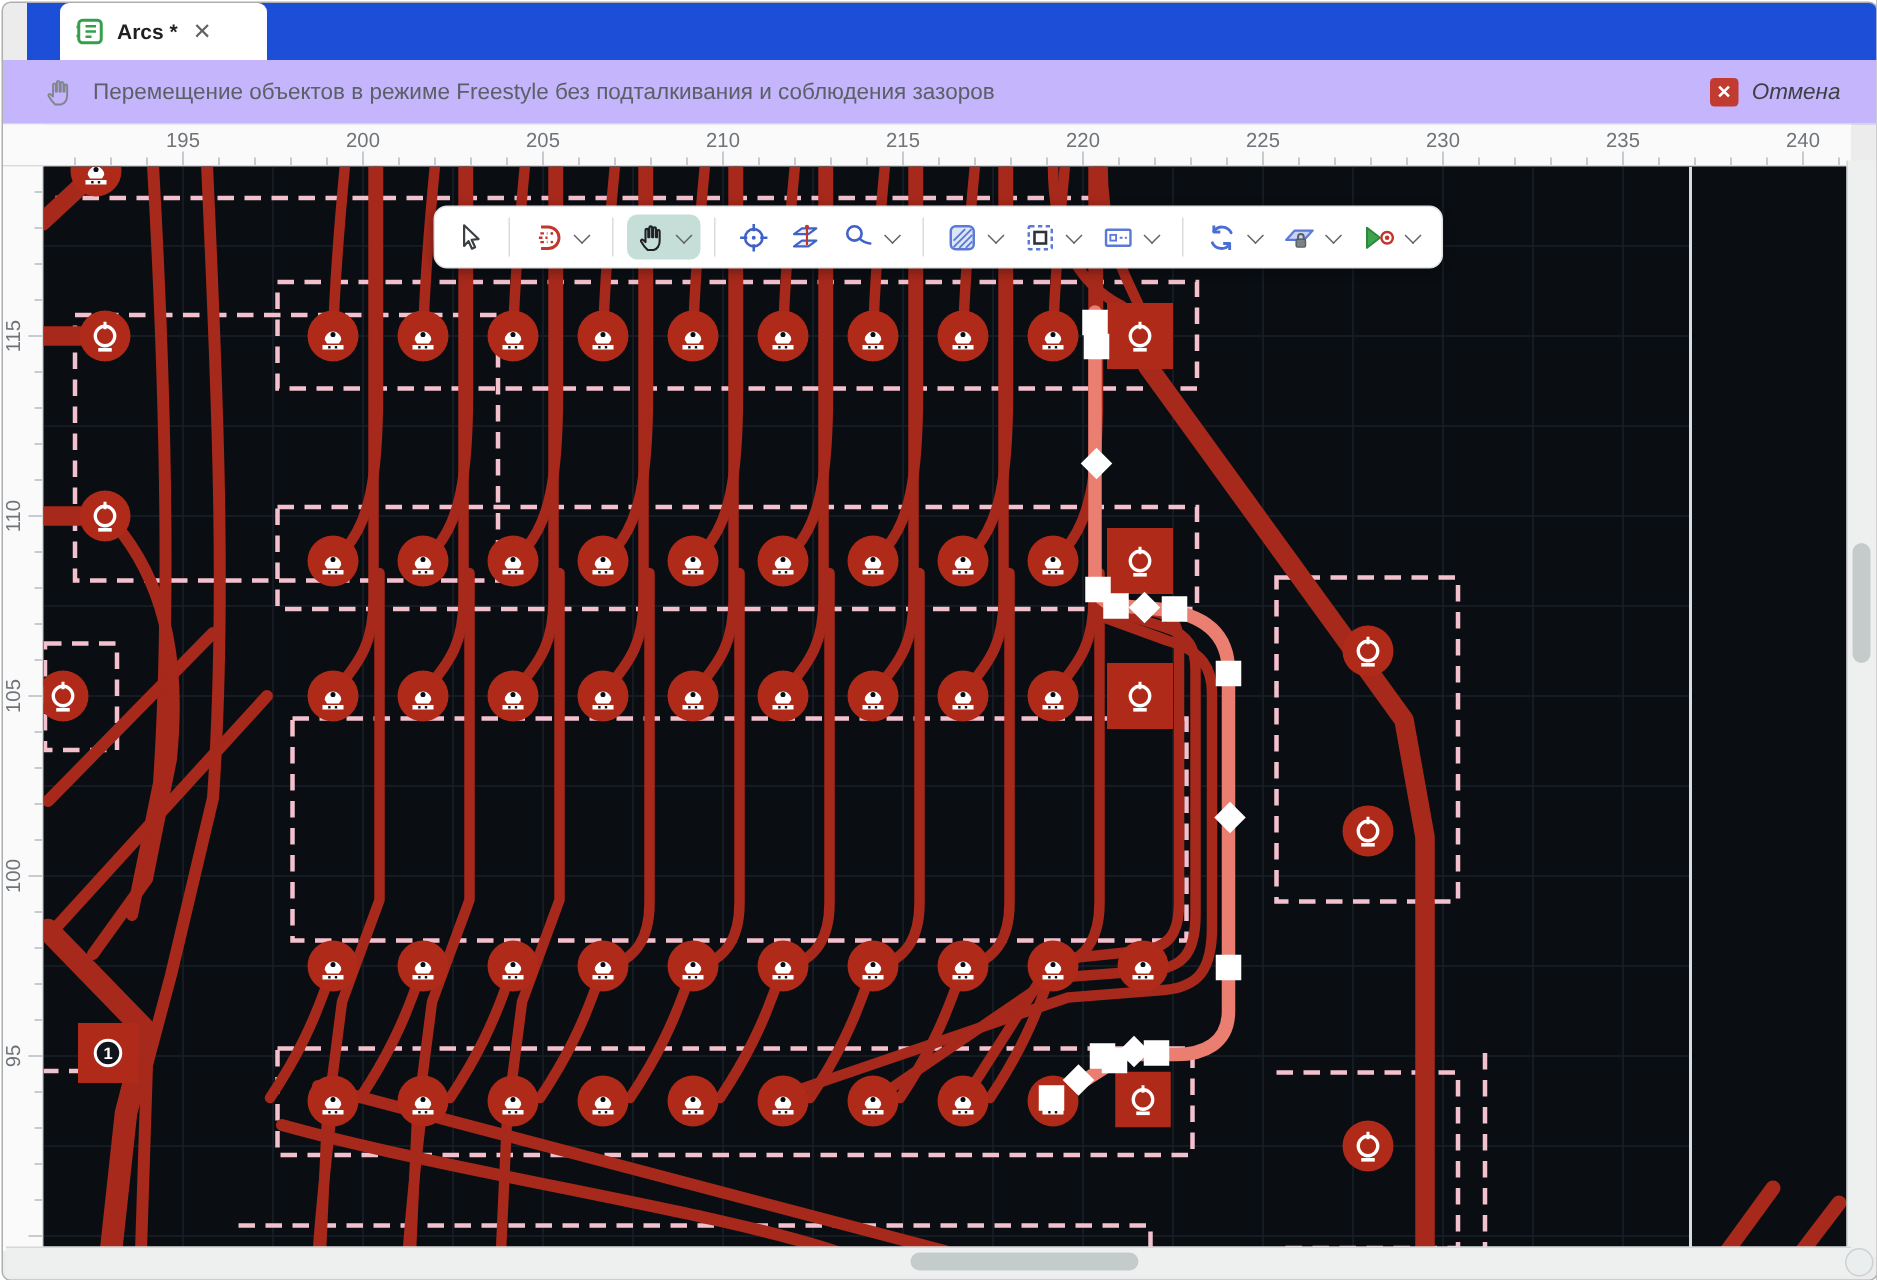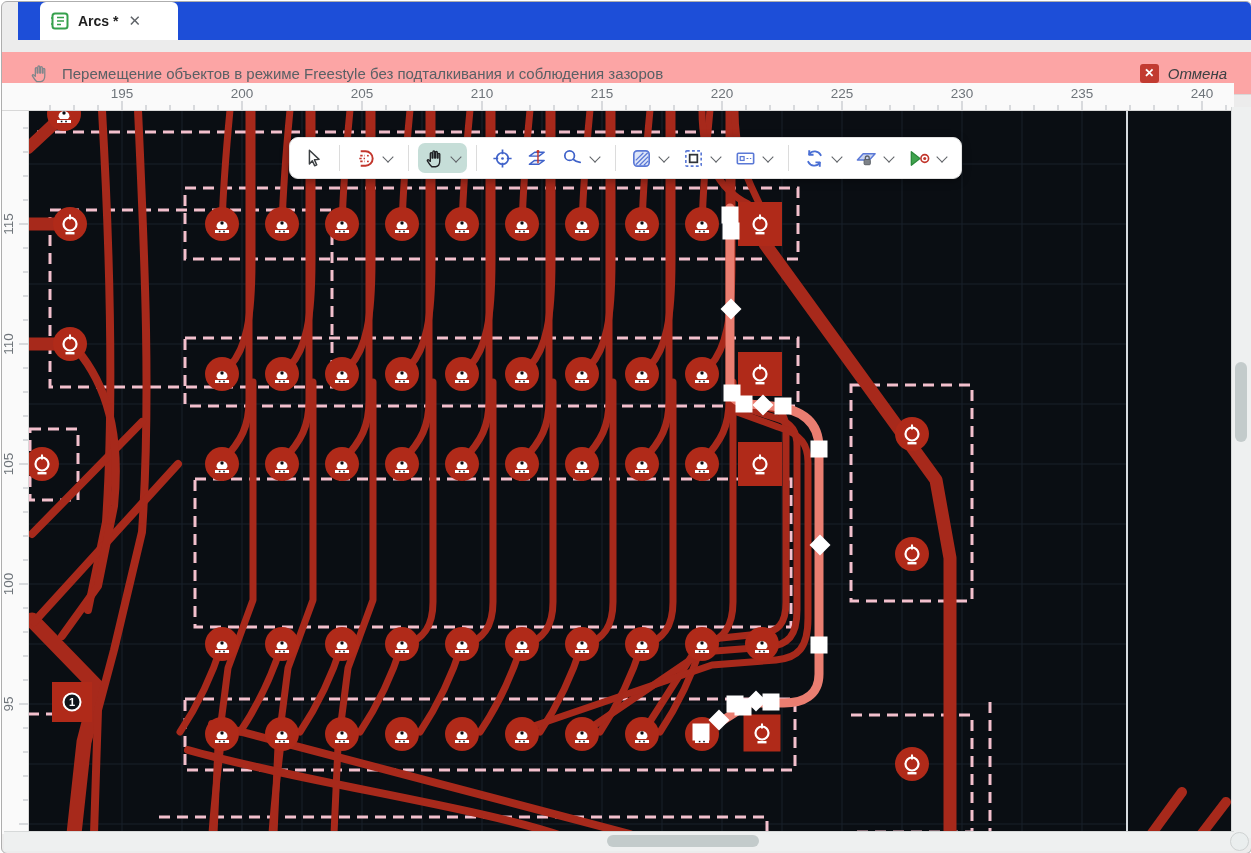--- a/index.html
+++ b/index.html
@@ -3,21 +3,21 @@
 <meta charset="utf-8">
 <style>
   html,body{margin:0;padding:0;background:#ffffff;font-family:"Liberation Sans",sans-serif;}
   .window{position:relative;width:1249px;height:851px;margin:1px;border:1px solid #aeaeae;border-radius:6px;background:#ececec;overflow:hidden;}
   
   .tabbar{position:absolute;left:16px;top:0;width:100%;height:38px;background:#1d4ed8;}
   .tab{position:absolute;left:22px;top:0;height:38px;min-width:116px;background:#ffffff;border-radius:6px 6px 0 0;display:flex;align-items:center;padding:0 12px 0 10px;gap:8px;}
   .tab-label{font-size:14px;font-weight:bold;color:#1f1f1f;}
   .tab-close{color:#5f6368;font-size:15px;cursor:pointer;padding:0 2px;}
   
-  .hintbar{position:absolute;left:0;top:38px;width:100%;height:42px;background:#fca5a5;border-bottom:1px solid #d8d8d8;display:flex;align-items:center;margin-top:12px;}
+  .hintbar{position:absolute;left:0;top:38px;width:100%;height:42px;background:#c4b5fd;border-bottom:1px solid #d8d8d8;display:flex;align-items:center;}
   .hint-left{display:flex;align-items:center;gap:12px;padding-left:26px;flex:1;}
   .hint-text{font-size:15px;color:#5a6065;}
   .cancel{display:flex;align-items:center;gap:9px;padding-right:24px;cursor:pointer;}
   .cancel-box{width:19px;height:19px;border-radius:3px;background:#c23b31;color:#fff;font-size:12px;font-weight:bold;display:flex;align-items:center;justify-content:center;}
   .cancel-label{font-size:15px;color:#3c4043;font-style:italic;}
   
   .ruler-top{position:absolute;left:0;top:81px;width:1232px;height:27px;background:#fafafa;border-bottom:1px solid #d8d8d8;text-align:right;}
   .ruler-corner{position:absolute;left:0;top:81px;width:27px;height:27px;background:#fafafa;border-right:1px solid #dcdcdc;font-size:12px;color:#7a8085;display:flex;align-items:center;justify-content:center;}
   .ruler-left{position:absolute;left:0;top:109px;width:26px;height:723px;background:#fafafa;border-right:1px solid #d8d8d8;}
   

